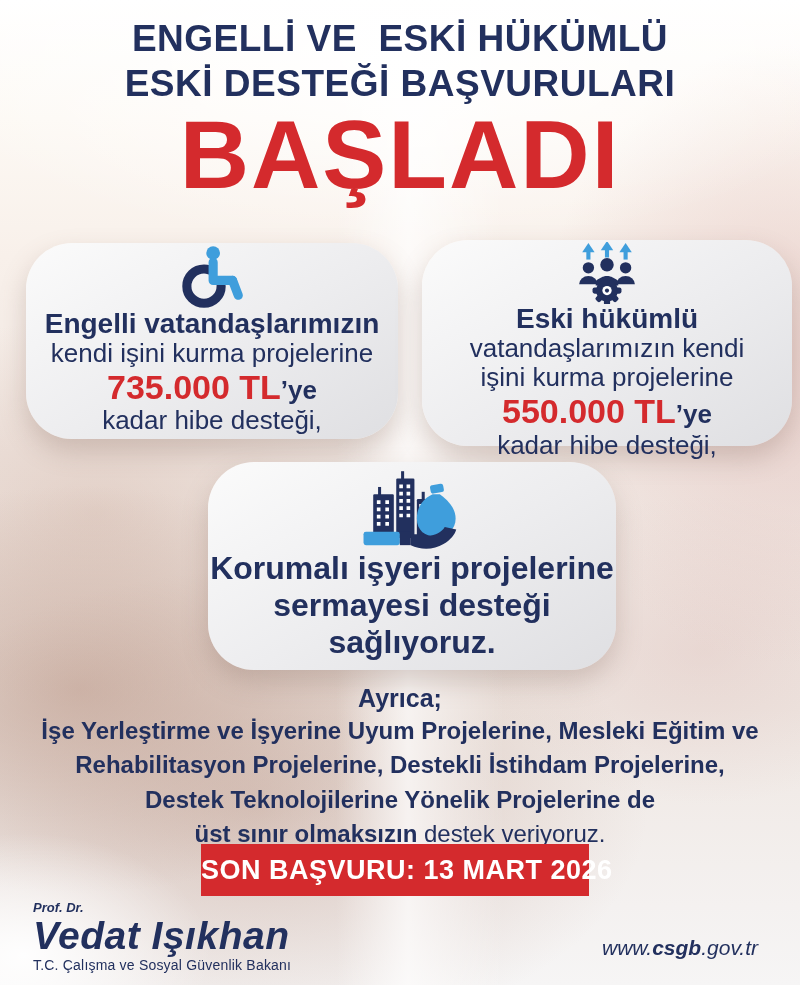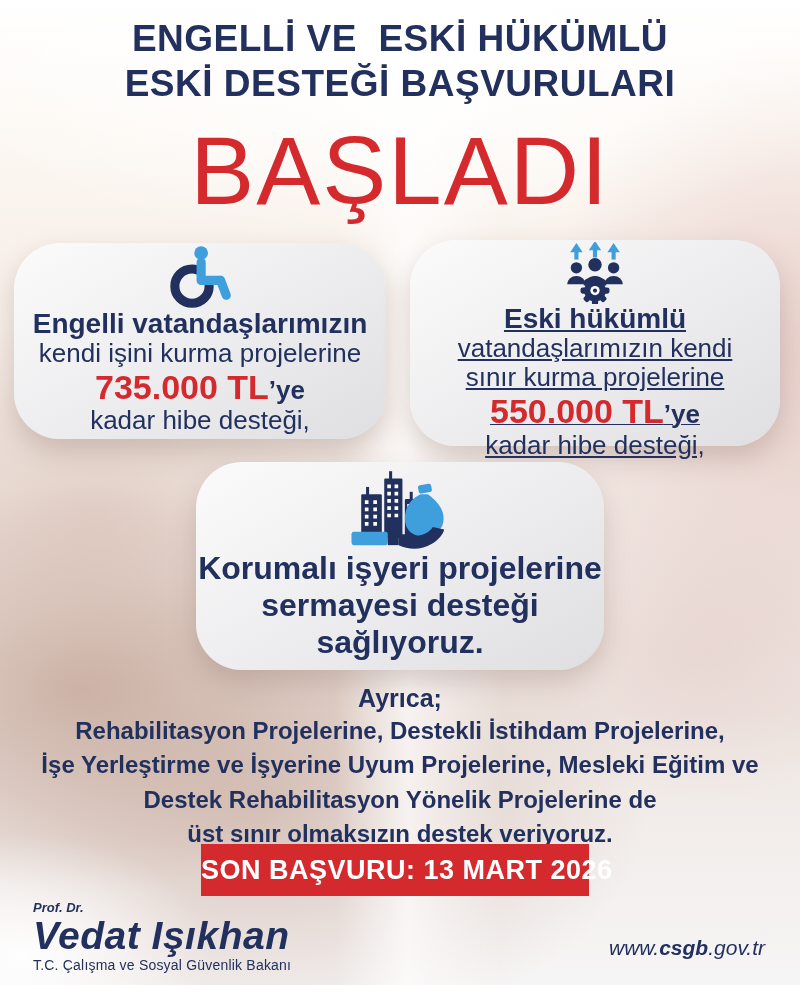--- a/index.html
+++ b/index.html
@@ -18,55 +18,55 @@
       linear-gradient(90deg, rgba(255,255,255,0) 42%, rgba(255,255,255,.70) 51%, rgba(255,255,255,0) 63%),
       radial-gradient(ellipse 480px 300px at 10% 70%, rgba(183,146,130,.55), rgba(183,146,130,0) 68%),
       radial-gradient(ellipse 560px 340px at 32% 82%, rgba(190,156,142,.50), rgba(190,156,142,0) 70%),
       radial-gradient(ellipse 420px 280px at 12% 52%, rgba(205,174,160,.42), rgba(205,174,160,0) 70%),
       radial-gradient(ellipse 340px 430px at 98% 36%, rgba(219,178,174,.48), rgba(219,178,174,0) 72%),
       radial-gradient(ellipse 320px 220px at 88% 66%, rgba(216,180,176,.32), rgba(216,180,176,0) 70%),
       linear-gradient(180deg,#ffffff 0%,#fdf9f4 12%,#f8f0ea 26%,#f2e9e4 46%,#efe7e2 72%,#f4f1f0 92%,#f6f5f5 100%);
   }
   .header { position:absolute; top:16px; left:0; right:0; text-align:center; z-index:2; }
   .h-line { font-size:37px; font-weight:800; color:var(--navy); line-height:1.22; letter-spacing:.5px; white-space:pre; }
-  .h-big  { font-size:96px; font-weight:400; color:var(--red); line-height:1.0; letter-spacing:2px; margin-top:17px; }
+  .h-big  { font-size:96px; font-weight:700; color:var(--red); line-height:1.0; letter-spacing:2px; margin-top:1px; }
 
   .card {
     position:absolute; z-index:2; border-radius:46px; text-align:center; color:var(--navy);
     background:linear-gradient(150deg,#fbfbfb 0%,#ededef 52%,#dfdfe2 100%);
     box-shadow:0 12px 26px rgba(130,100,90,.28);
-    display:flex; flex-direction:column; align-items:center;
+    display:flex; flex-direction:column; align-items:center;margin-left:12px;
   }
   .card-left  { left:14px;  top:243px; width:372px; height:196px; }
-  .card-right { left:410px; top:240px; width:370px; height:206px;text-decoration:underline; }
+  .card-right { left:410px; top:240px; width:370px; height:206px; }
   .card-mid   { left:196px; top:462px; width:408px; height:208px; padding-top:6px; }
   .icon-wrap { line-height:0; margin-top:2px; }
   .lead { font-size:28px; font-weight:800; line-height:1.08; }
   .ln   { font-size:26px; font-weight:500; line-height:1.12; }
   .ln-semi { font-size:32px; font-weight:600; line-height:1.15; }
   .amount-row { line-height:1.12; }
   .amt { font-size:34px; font-weight:800; color:var(--red); }
   .amt-sfx { font-size:26px; font-weight:700; color:var(--navy); }
 
   .ayrica { position:absolute; top:684px; left:0; right:0; z-index:2; text-align:center;
             font-size:25px; font-weight:800; color:var(--navy); }
   .para   { position:absolute; top:714px; left:0; right:0; z-index:2; text-align:center;
             font-size:24px; font-weight:600; color:var(--navy); line-height:1.43; }
-  .para .b { font-weight:700;text-align:center; }
+  .para .b { font-weight:400;text-align:center; }
 
   .banner { position:absolute; left:201px; top:844px; width:388px; height:52px; z-index:2;
             background:var(--red); color:#fff; display:flex; align-items:center; justify-content:flex-start;
             font-size:27px; font-weight:800; letter-spacing:.5px; white-space:nowrap; }
 
   .sig { position:absolute; left:33px; top:901px; z-index:2; color:var(--navy); }
   .sig-title { font-size:13px; font-style:italic; font-weight:600; line-height:1.1; }
   .sig-name  { font-size:39px; font-weight:800; font-style:italic; letter-spacing:.5px; line-height:1.08; }
   .sig-role  { font-size:14px; font-weight:500; margin-top:0; letter-spacing:.2px; }
 
-  .site { position:absolute; right:35px; top:936px; z-index:2; font-size:21px; font-style:italic; color:var(--navy);margin-left:20px; }
+  .site { position:absolute; right:42px; top:936px; z-index:2; font-size:21px; font-style:italic; color:var(--navy);margin-left:20px; }
   .site .bold { font-weight:800; }
 
   .fn { fill:var(--navy); } .fb { fill:var(--blue); } .fw { fill:#fff; }
   .sn { stroke:var(--navy); fill:none; } .sb { stroke:var(--blue); fill:none; }
 </style>
 </head>
 <body>
 
 <div class="poster">
   <div class="bg"></div>
@@ -115,21 +115,21 @@
           <rect class="fn" x="33" y="33" width="6" height="28" rx="2" transform="rotate(90 36 47)"></rect>
           <rect class="fn" x="33" y="33" width="6" height="28" rx="2" transform="rotate(135 36 47)"></rect>
           <circle class="fn" cx="36" cy="47" r="10.5"></circle>
           <circle class="fw" cx="36" cy="47" r="4.5"></circle>
           <circle class="fn" cx="36" cy="47" r="2"></circle>
         </g>
       </svg>
     </div>
     <div class="lead">Eski hükümlü</div>
     <div class="ln">vatandaşlarımızın kendi</div>
-    <div class="ln">sınır kurma projelerine</div>
+    <div class="ln">işini kurma projelerine</div>
     <div class="amount-row">
       <span class="amt">550.000 TL</span><span class="amt-sfx">’ye</span>
     </div>
     <div class="ln">kadar hibe desteği,</div>
   </section>
 
   <section class="card card-mid">
     <div class="icon-wrap">
       <svg width="102" height="80" viewBox="0 0 84 66">
         <rect class="fn" x="14" y="14" width="2.5" height="7"></rect>
@@ -148,23 +148,23 @@
         <path class="fn" d="M41 62 C49 66 60 66 68 61 C74 57.5 77.5 53 78.5 49 L69 47 C65.5 53 57 56 49 53 L41 53 Z"></path>
       </svg>
     </div>
     <div class="ln-semi">Korumalı işyeri projelerine</div>
     <div class="ln-semi">sermayesi desteği sağlıyoruz.</div>
   </section>
 
   <div class="ayrica">Ayrıca;</div>
 
   <div class="para">
+    <div>İşe Yerleştirme ve İşyerine Uyum Projelerine, Mesleki Eğitim ve</div>
     <div>Rehabilitasyon Projelerine, Destekli İstihdam Projelerine,</div>
-    <div>İşe Yerleştirme ve İşyerine Uyum Projelerine, Mesleki Eğitim ve</div>
-    <div>Destek Rehabilitasyon Yönelik Projelerine de</div>
+    <div>Destek Teknolojilerine Yönelik Projelerine de</div>
     <div><span>üst sınır olmaksızın </span><span class="b">destek veriyoruz.</span></div>
   </div>
 
   <div class="banner">
     <span>SON BAŞVURU: 13 MART 2026</span>
   </div>
 
   <div class="sig">
     <div class="sig-title">Prof. Dr.</div>
     <div class="sig-name">Vedat Işıkhan</div>

